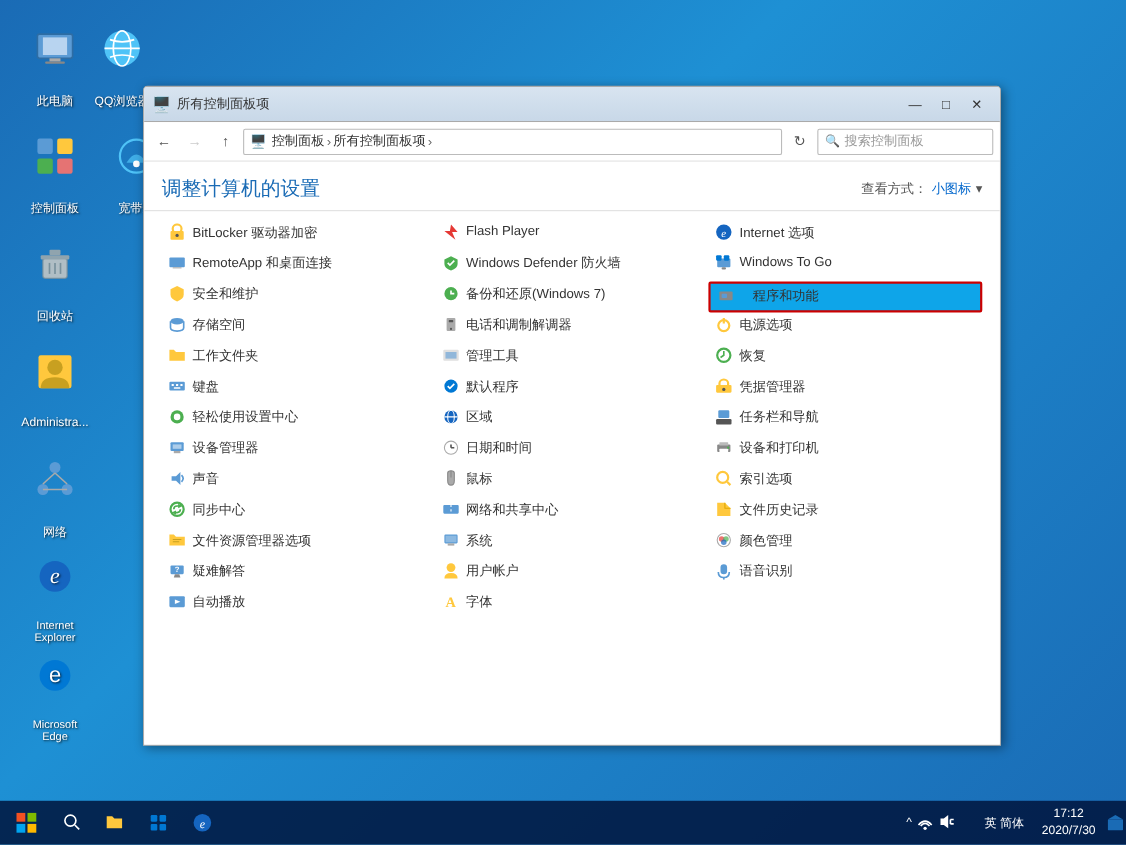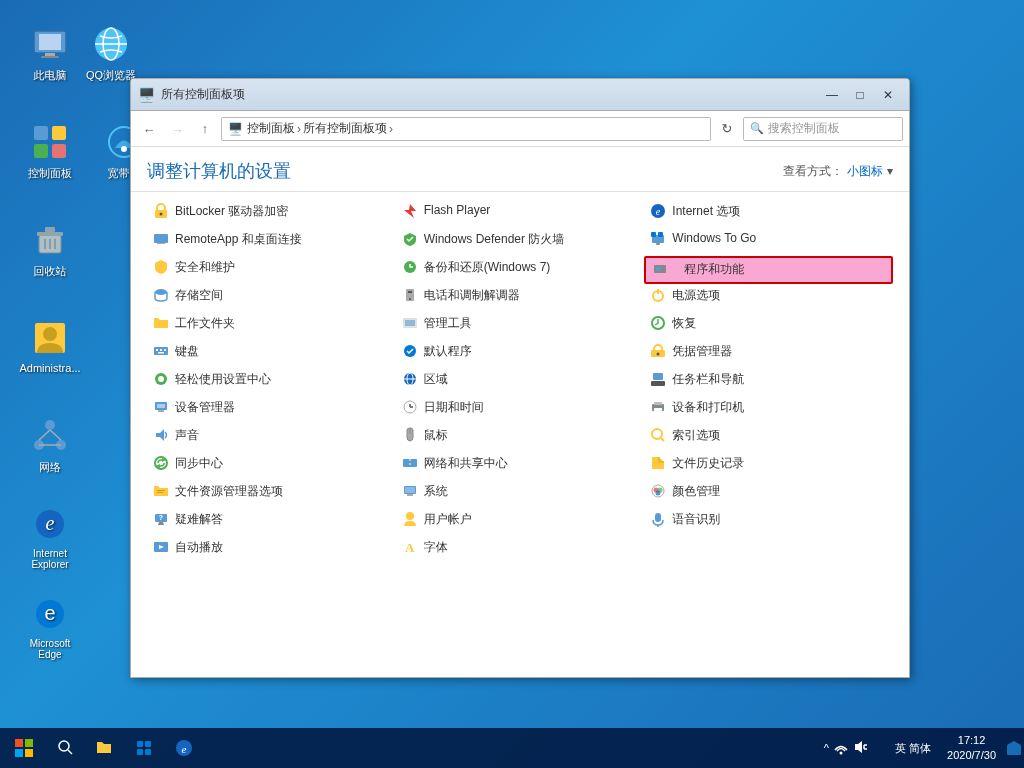--- a/index.html
+++ b/index.html
@@ -20,21 +20,21 @@
       flex-direction: column;
       align-items: center;
       width: 72px;
       cursor: pointer;
       padding: 4px;
       border-radius: 4px;
       color: white;
       text-shadow: 1px 1px 2px rgba(0,0,0,0.8);
       font-size: 11px;
       text-align: center;
-      gap: 4px;
+      gap: 20px;
     }
     .icon-img {
       width: 40px;
       height: 40px;
       display: flex;
       align-items: center;
       justify-content: center;
     }
 
     
@@ -259,21 +259,21 @@
       cursor: pointer;
       border-radius: 2px;
       font-size: 12px;
       color: #333;
       height: 28px;
       white-space: nowrap;
       overflow: hidden;
     }
     .control-item.highlighted {
       border: 2px solid #cc0000;
-      background: #f9a8d4;
+      background: #0ea5e9;
       gap: 16px;
     }
     .item-icon {
       width: 16px;
       height: 16px;
       display: flex;
       align-items: center;
       justify-content: center;
       font-size: 14px;
       flex-shrink: 0;

